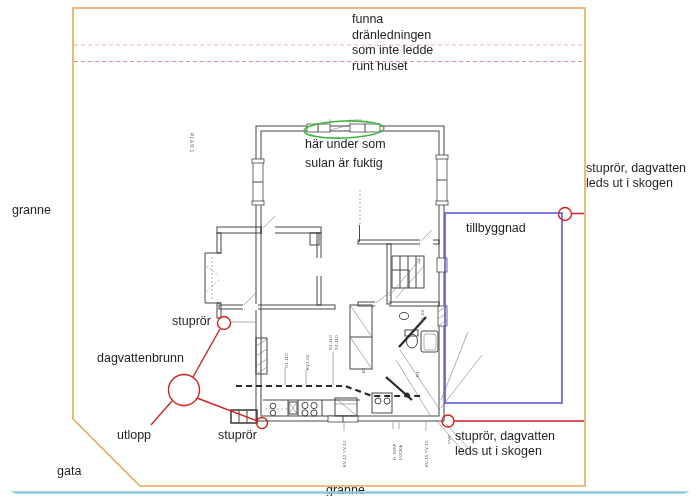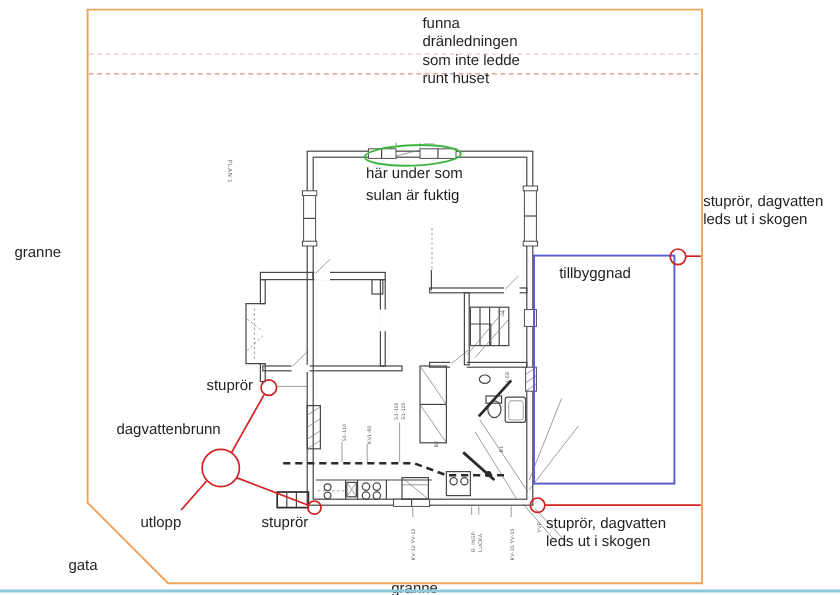--- a/index.html
+++ b/index.html
@@ -1,16 +1,16 @@
 <!DOCTYPE html>
 <html><head>
 <meta charset="utf-8">
 <style>
   html,body{margin:0;padding:0;background:#ffffff;}
-  .page{position:relative;width:700px;height:496px;background:#fff;overflow:hidden;}
+  .page{position:relative;width:700px;height:496px;background:#fff;overflow:hidden;border-radius:26px;}
   svg{display:block;}
   .t{font-family:"Liberation Sans",sans-serif;font-size:12.5px;fill:#1f1f1f;}
   .tiny{font-family:"Liberation Sans",sans-serif;font-size:4.3px;fill:#5a5a5a;letter-spacing:.2px;}
   .tiny2{font-family:"Liberation Sans",sans-serif;font-size:5px;fill:#6a6a6a;letter-spacing:.4px;}
   .w{stroke:#474747;fill:none;stroke-width:1;}
   .wf{stroke:#474747;fill:#ffffff;stroke-width:.8;}
   .thin{stroke:#787878;fill:none;stroke-width:.6;}
   .bold{stroke:#2a2a2a;fill:none;stroke-width:2.3;}
   .bdash{stroke:#2a2a2a;fill:none;stroke-width:2.2;stroke-dasharray:6 4;}
   .red{stroke:#d42020;fill:none;stroke-width:1.4;}

